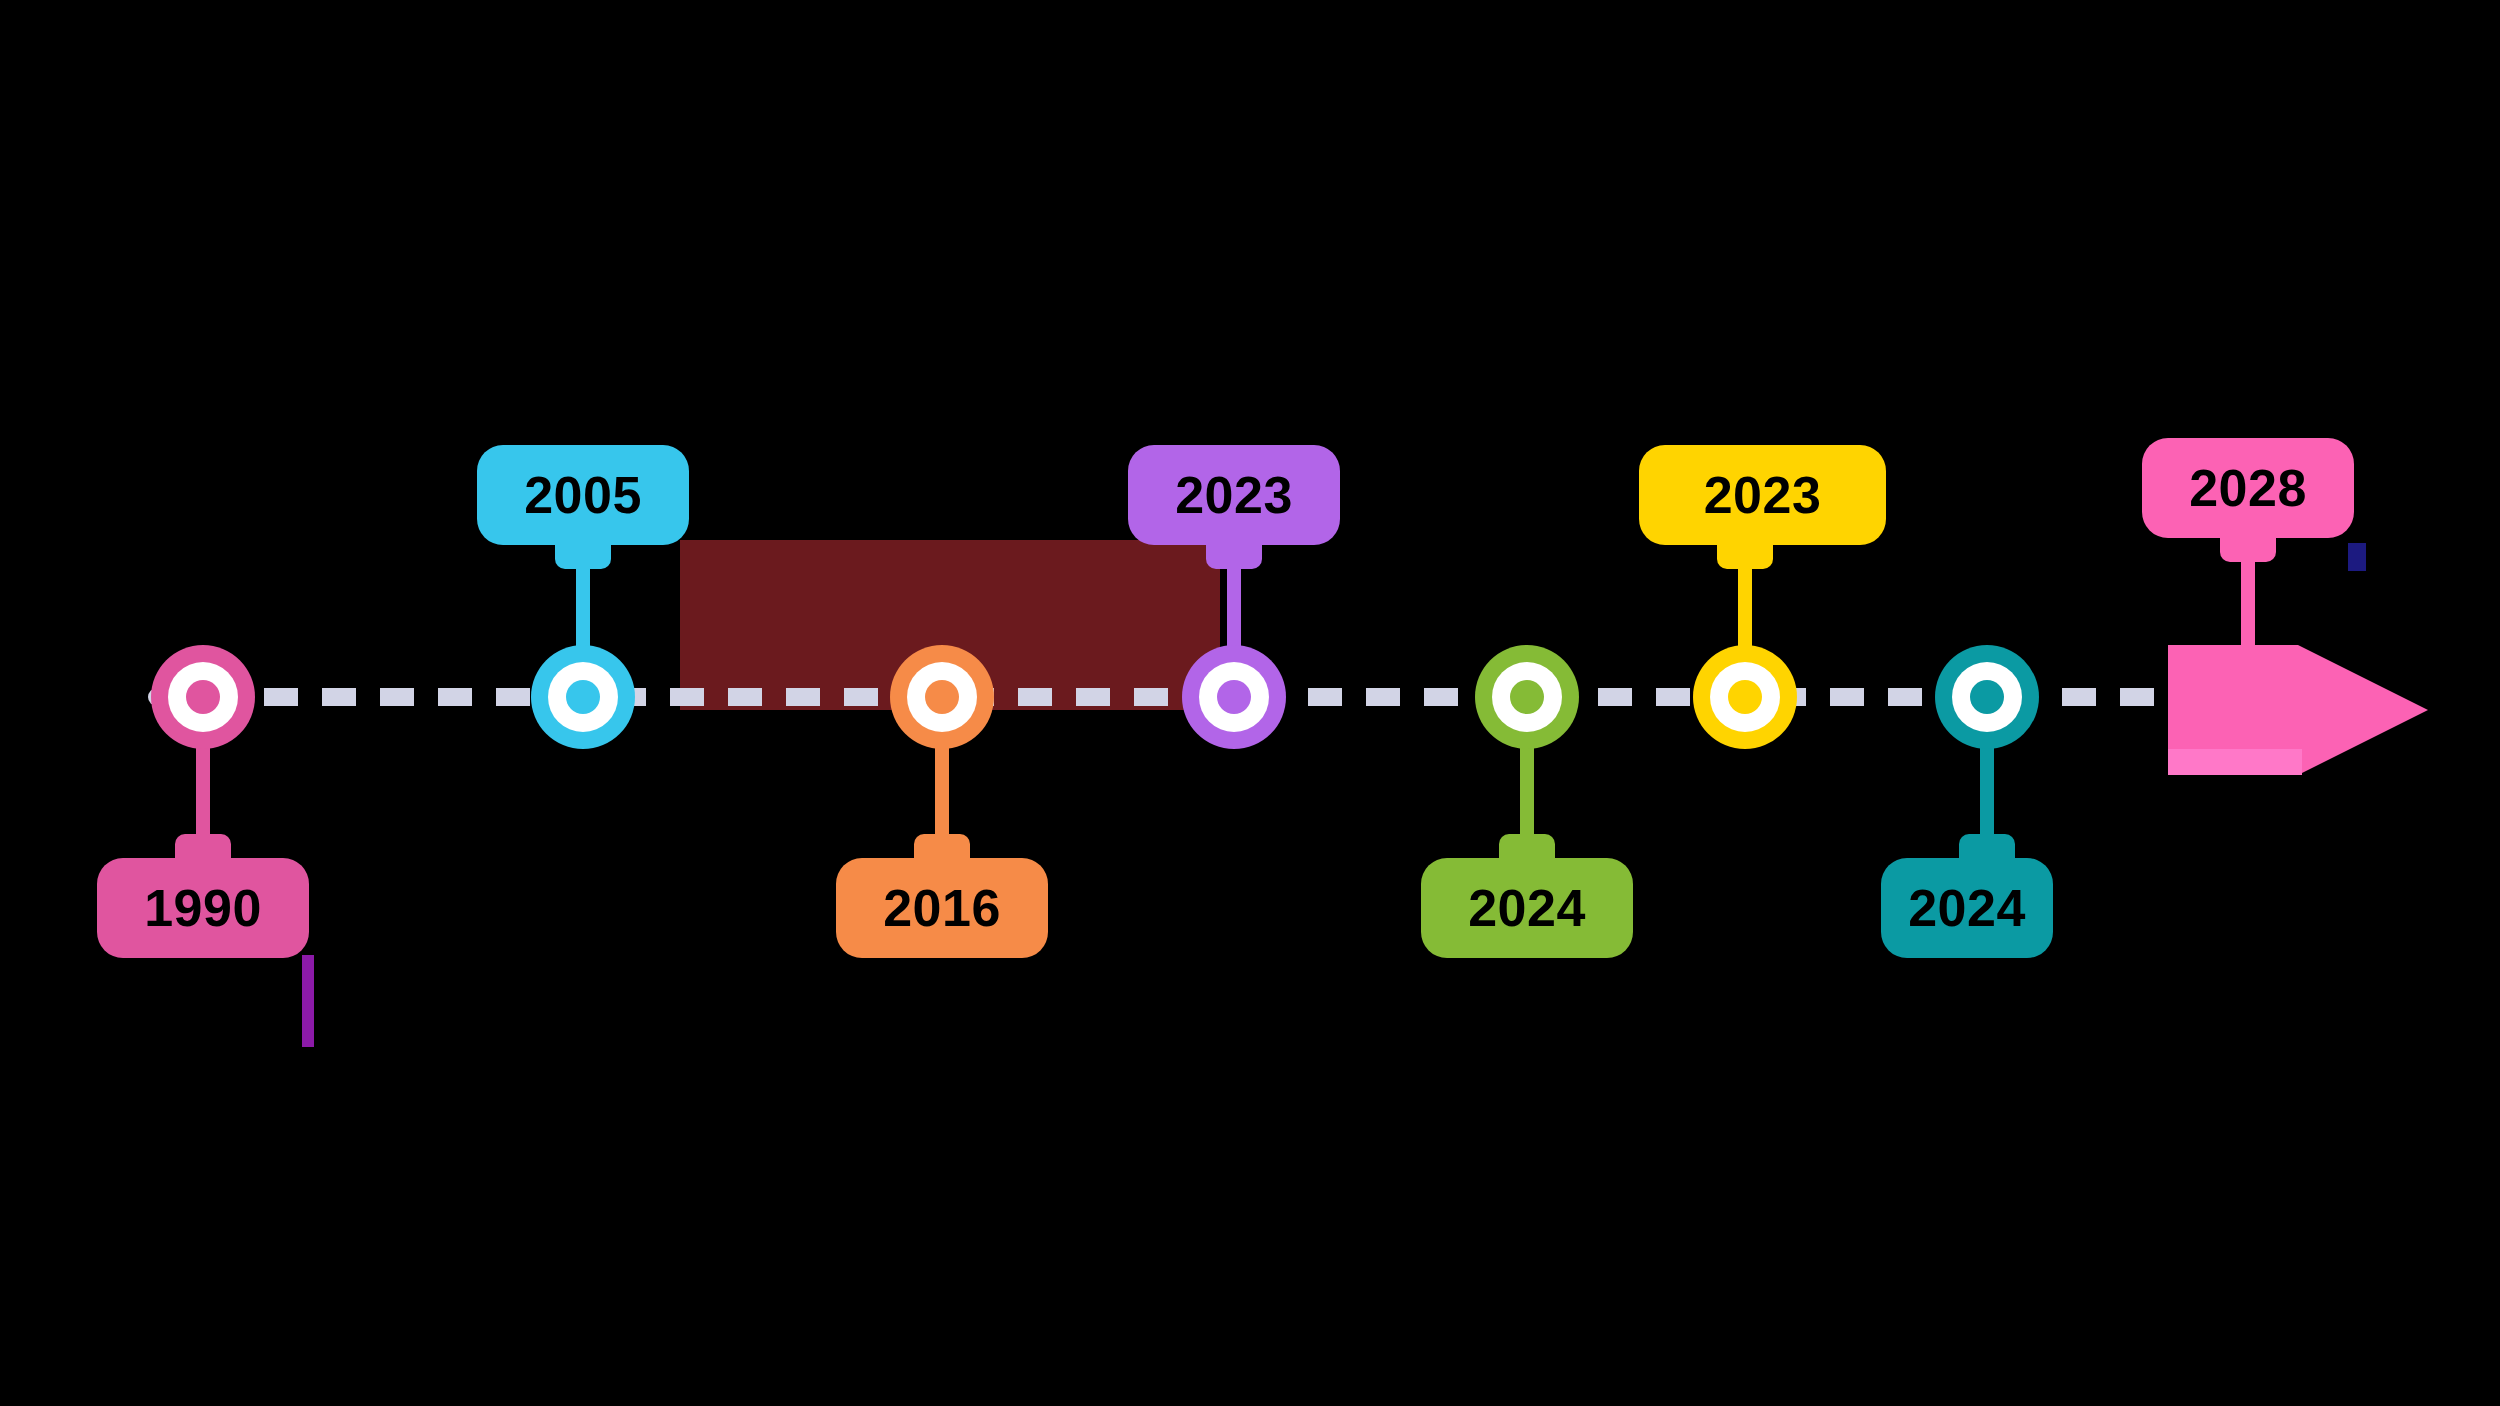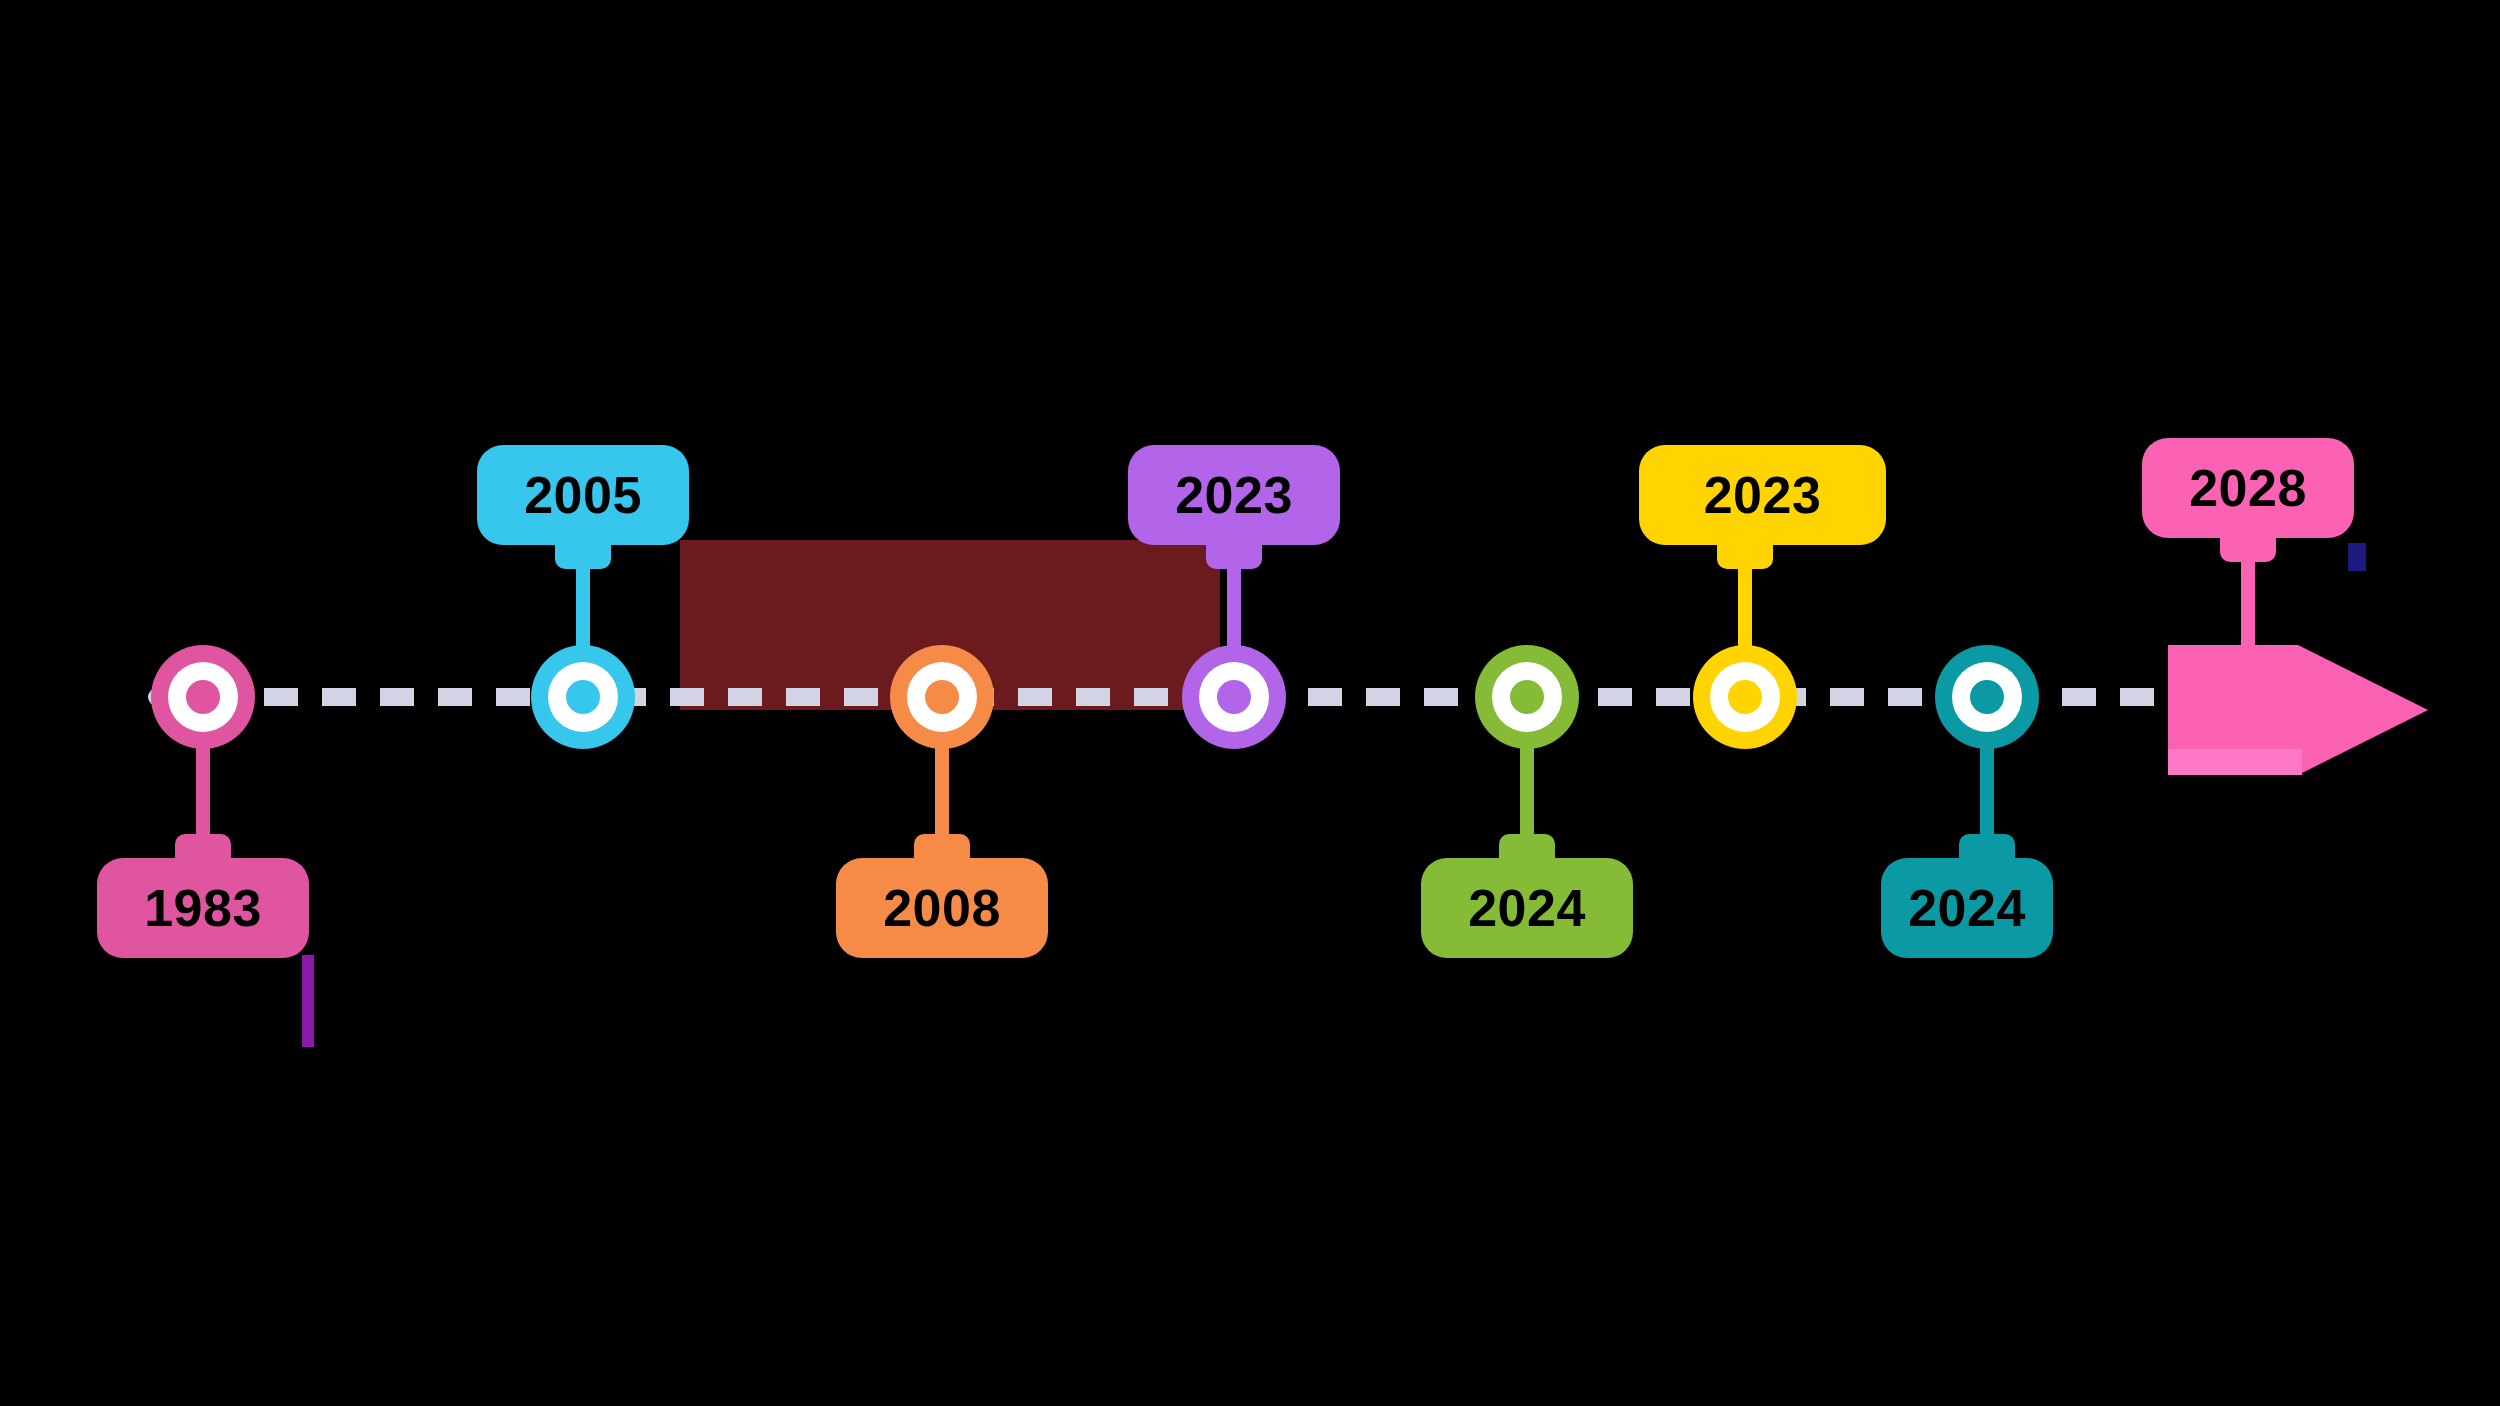--- a/index.html
+++ b/index.html
@@ -78,21 +78,21 @@
   <div id="milestones-layer">
       <div class="milestone">
         <div class="stem" style="background: rgb(224, 85, 159); width: 14px; left: 196px; top: 739px; height: 123px;"></div>
         <div class="tab" style="background: rgb(224, 85, 159); width: 56px; height: 34px; left: 175px; top: 834px; border-radius: 10px 10px 0px 0px;"></div>
         <div class="node" style="width: 104px; height: 104px; left: 151px; top: 645px; background: rgb(224, 85, 159);">
           <div class="node-inner" style="width: 70px; height: 70px; left: 17px; top: 17px; background: rgb(255, 255, 255);">
             <div class="node-inner" style="width: 34px; height: 34px; left: 18px; top: 18px; background: rgb(224, 85, 159);"></div>
           </div>
         </div>
         <div class="pill" style="width: 212px; height: 100px; left: 97px; top: 858px; background: rgb(224, 85, 159);">
-          <span class="pill-text">1983</span>
+          <span class="pill-text">1990</span>
         </div>
       </div>
       <div class="milestone">
         <div class="stem" style="background: rgb(55, 198, 236); width: 14px; left: 576px; top: 541px; height: 114px;"></div>
         <div class="tab" style="background: rgb(55, 198, 236); width: 56px; height: 34px; left: 555px; top: 535px; border-radius: 0px 0px 10px 10px;"></div>
         <div class="node" style="width: 104px; height: 104px; left: 531px; top: 645px; background: rgb(55, 198, 236);">
           <div class="node-inner" style="width: 70px; height: 70px; left: 17px; top: 17px; background: rgb(255, 255, 255);">
             <div class="node-inner" style="width: 34px; height: 34px; left: 18px; top: 18px; background: rgb(55, 198, 236);"></div>
           </div>
         </div>
@@ -102,21 +102,21 @@
       </div>
       <div class="milestone">
         <div class="stem" style="background: rgb(246, 139, 72); width: 14px; left: 935px; top: 739px; height: 123px;"></div>
         <div class="tab" style="background: rgb(246, 139, 72); width: 56px; height: 34px; left: 914px; top: 834px; border-radius: 10px 10px 0px 0px;"></div>
         <div class="node" style="width: 104px; height: 104px; left: 890px; top: 645px; background: rgb(246, 139, 72);">
           <div class="node-inner" style="width: 70px; height: 70px; left: 17px; top: 17px; background: rgb(255, 255, 255);">
             <div class="node-inner" style="width: 34px; height: 34px; left: 18px; top: 18px; background: rgb(246, 139, 72);"></div>
           </div>
         </div>
         <div class="pill" style="width: 212px; height: 100px; left: 836px; top: 858px; background: rgb(246, 139, 72);">
-          <span class="pill-text">2008</span>
+          <span class="pill-text">2016</span>
         </div>
       </div>
       <div class="milestone">
         <div class="stem" style="background: rgb(178, 101, 232); width: 14px; left: 1227px; top: 541px; height: 114px;"></div>
         <div class="tab" style="background: rgb(178, 101, 232); width: 56px; height: 34px; left: 1206px; top: 535px; border-radius: 0px 0px 10px 10px;"></div>
         <div class="node" style="width: 104px; height: 104px; left: 1182px; top: 645px; background: rgb(178, 101, 232);">
           <div class="node-inner" style="width: 70px; height: 70px; left: 17px; top: 17px; background: rgb(255, 255, 255);">
             <div class="node-inner" style="width: 34px; height: 34px; left: 18px; top: 18px; background: rgb(178, 101, 232);"></div>
           </div>
         </div>

